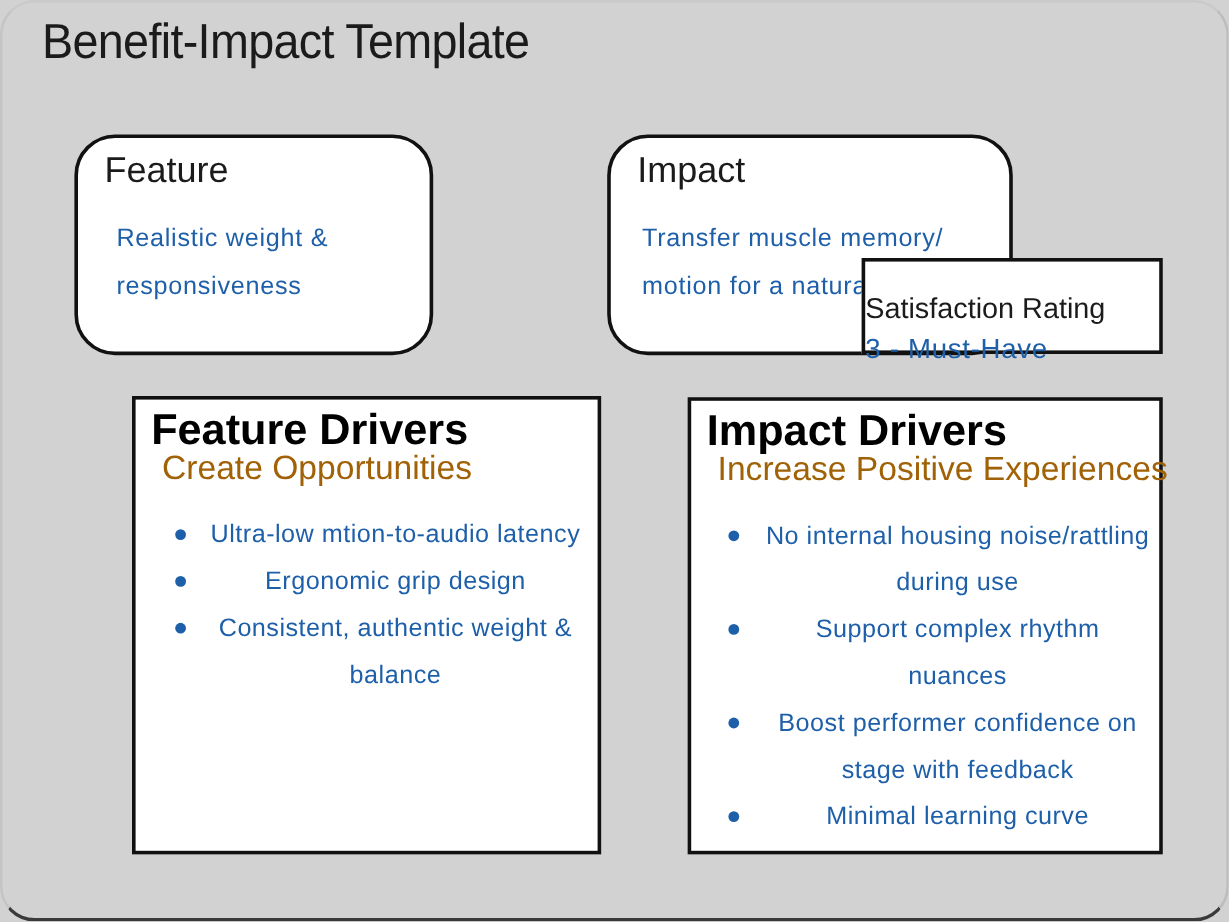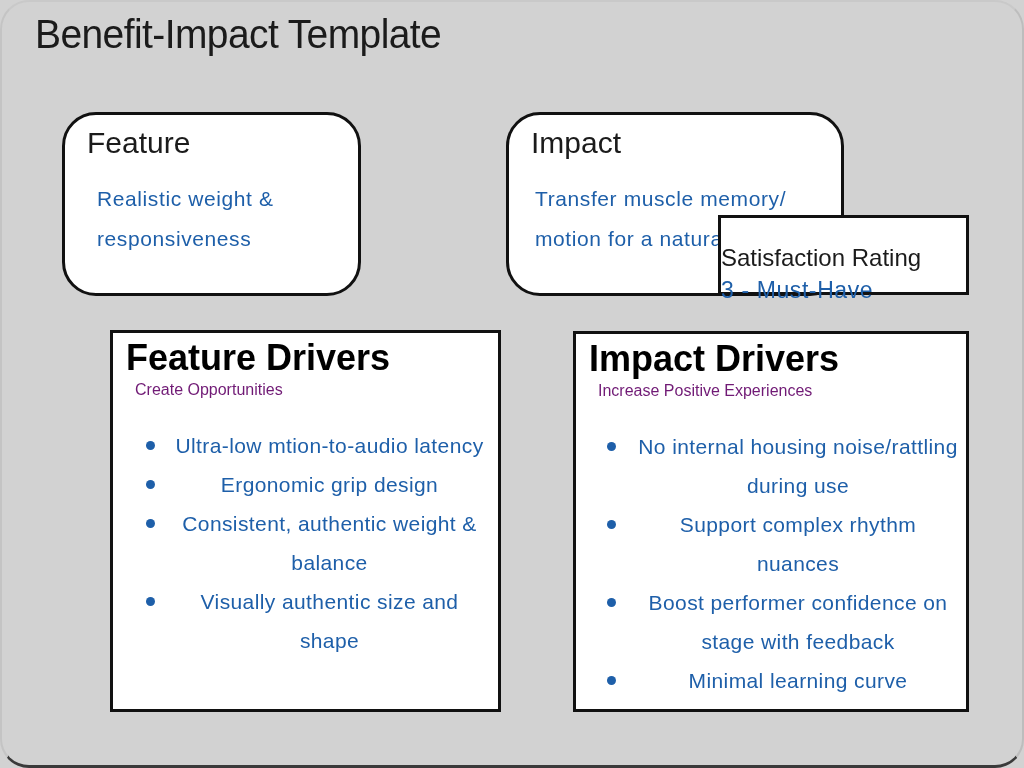--- a/index.html
+++ b/index.html
@@ -148,22 +148,22 @@
   }
   .drivers-title {
     font-size: 36px;
     color: #000000;
     line-height: 33px;
     margin: 8px 0 0 13px;
     white-space: nowrap;
     font-weight: bold;
   }
   .drivers-subtitle {
-    font-size: 16px;
-    color: #701a75;
+    font-size: 28px;
+    color: #a16207;
     line-height: 28px;
     margin: 2px 17px 0 22px;
     white-space: nowrap;
   }
   ul.driver-list {
     list-style: none;
     margin: 22px 0 0 0;
     padding: 0 14px 0 30px;
     text-align: center;
   }
@@ -212,21 +212,20 @@
     <div id="rating-value" class="hand">3 - Must-Have</div>
   </div>
 
   <div id="feature-drivers" class="drivers-panel">
     <div class="drivers-title">Feature Drivers</div>
     <div class="drivers-subtitle">Create Opportunities</div>
     <ul class="driver-list">
       <li>Ultra-low mtion-to-audio latency</li>
       <li>Ergonomic grip design</li>
       <li>Consistent, authentic weight &amp; balance</li>
-      <li>Visually authentic size and shape</li>
     </ul>
   </div>
 
   <div id="impact-drivers" class="drivers-panel">
     <div class="drivers-title">Impact Drivers</div>
     <div class="drivers-subtitle">Increase Positive Experiences</div>
     <ul class="driver-list">
       <li>No internal housing noise/rattling during use</li>
       <li>Support complex rhythm nuances</li>
       <li>Boost performer confidence on stage with feedback</li>

